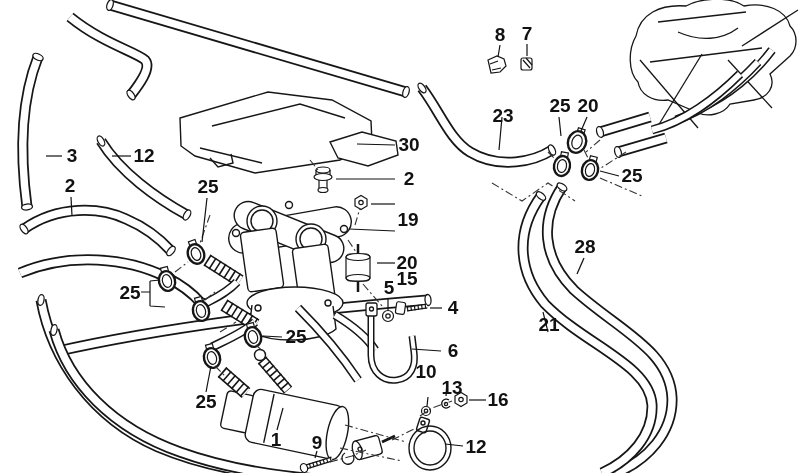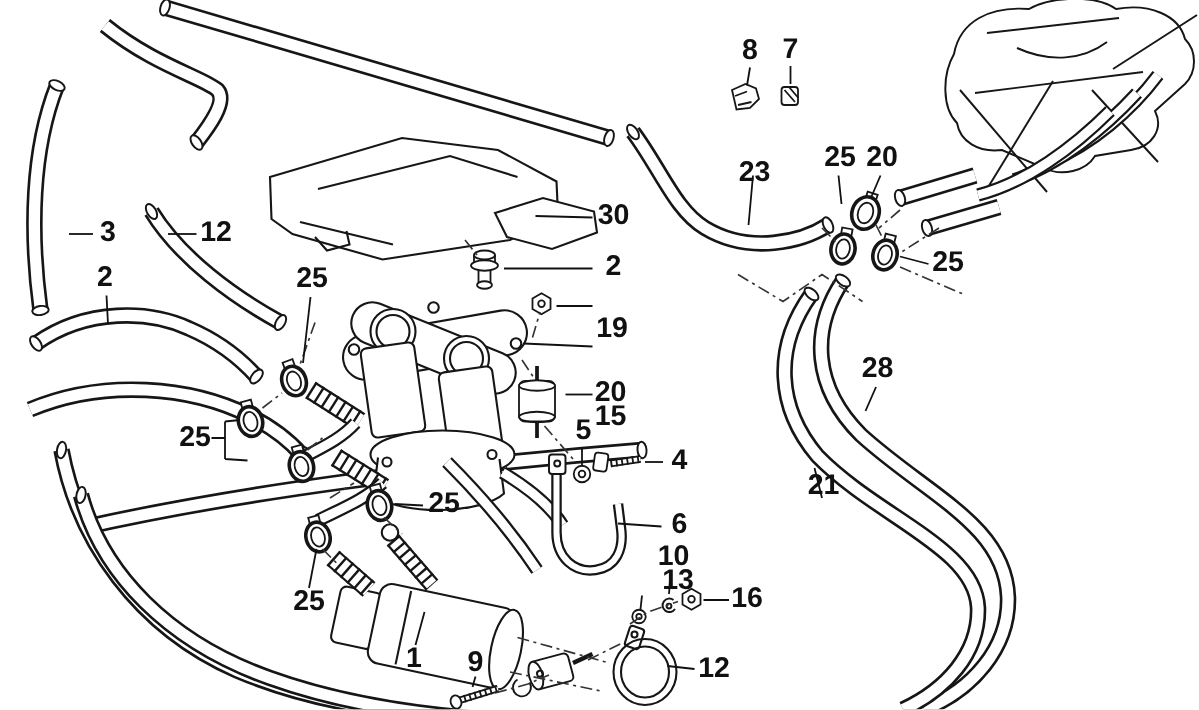--- a/index.html
+++ b/index.html
@@ -345,21 +345,21 @@
       <span class="callout" style="left: 70px; top: 186px;">2</span>
       <span class="callout" style="left: 208px; top: 187px;">25</span>
       <span class="callout" style="left: 409px; top: 145px;">30</span>
       <span class="callout" style="left: 409px; top: 179px;">2</span>
       <span class="callout" style="left: 408px; top: 204px; margin-top: 16px;">19</span>
       <span class="callout" style="left: 407px; top: 231px; margin-top: 48px;">15</span>
       <span class="callout" style="left: 407px; top: 263px;">20</span>
       <span class="callout" style="left: 389px; top: 288px;">5</span>
       <span class="callout" style="left: 453px; top: 308px;">4</span>
       <span class="callout" style="left: 453px; top: 351px;">6</span>
-      <span class="callout" style="left: 449px; top: 372px;">10</span>
+      <span class="callout" style="left: 426px; top: 372px;">10</span>
       <span class="callout" style="left: 452px; top: 388px;">13</span>
       <span class="callout" style="left: 498px; top: 400px;">16</span>
       <span class="callout" style="left: 476px; top: 447px;">12</span>
       <span class="callout" style="left: 276px; top: 440px;">1</span>
       <span class="callout" style="left: 317px; top: 443px;">9</span>
       <span class="callout" style="left: 500px; top: 35px;">8</span>
       <span class="callout" style="left: 527px; top: 34px;">7</span>
       <span class="callout" style="left: 503px; top: 106px; margin-top: 10px;">23</span>
       <span class="callout" style="left: 560px; top: 106px;">25</span>
       <span class="callout" style="left: 588px; top: 106px;">20</span>

